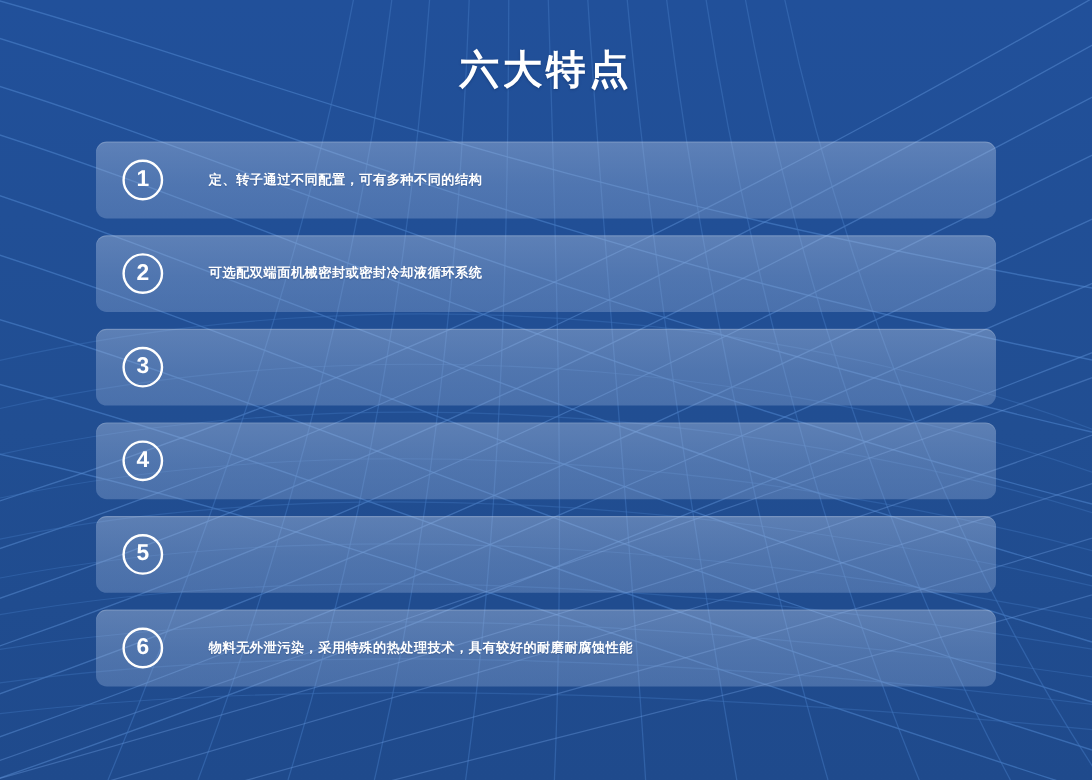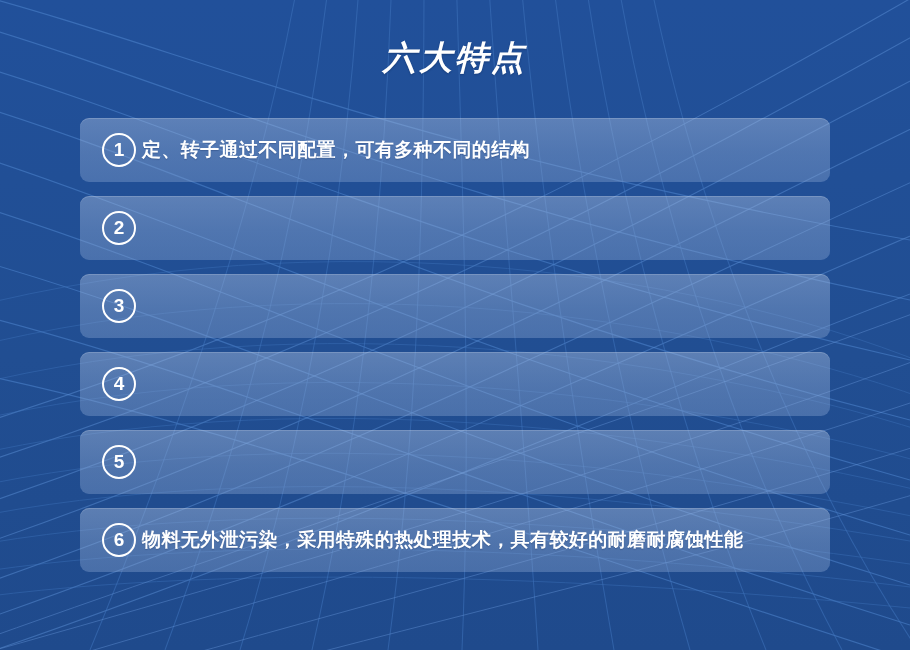--- a/index.html
+++ b/index.html
@@ -45,21 +45,20 @@
     left: 0;
     top: 38px;
     width: 910px;
     text-align: center;
     color: #ffffff;
     font-size: 33px;
     font-weight: bold;
     letter-spacing: 3px;
     line-height: 40px;
     text-shadow: 0 1px 2px rgba(10,30,70,0.35);
-    font-style: italic;
   }
 
   .feature-list {
     position: absolute;
     left: 80px;
     top: 118px;
     width: 750px;
   }
 
   .feature-row {
@@ -87,24 +86,24 @@
     line-height: 30px;
     text-align: center;
     box-sizing: border-box;
     display: flex;
     align-items: center;
     justify-content: center;
   }
 
   .feature-text {
     flex: 1 1 auto;
-    margin-left: 6px;
+    margin-left: 38px;
     margin-right: 18px;
     color: #ffffff;
-    font-size: 19px;
+    font-size: 11px;
     font-weight: bold;
     letter-spacing: 0.4px;
     line-height: 24px;
     white-space: nowrap;
     text-shadow: 0 1px 1px rgba(20,45,95,0.30);
   }
 </style>
 </head>
 <body>
 
@@ -193,20 +192,21 @@
 
     <div class="feature-list">
 
       <div class="feature-row">
         <div class="feature-badge">1</div>
         <div class="feature-text">定、转子通过不同配置，可有多种不同的结构</div>
       </div>
 
       <div class="feature-row">
         <div class="feature-badge">2</div>
+        <div class="feature-text">可选配双端面机械密封或密封冷却液循环系统</div>
       </div>
 
       <div class="feature-row">
         <div class="feature-badge">3</div>
       </div>
 
       <div class="feature-row">
         <div class="feature-badge">4</div>
       </div>
 

